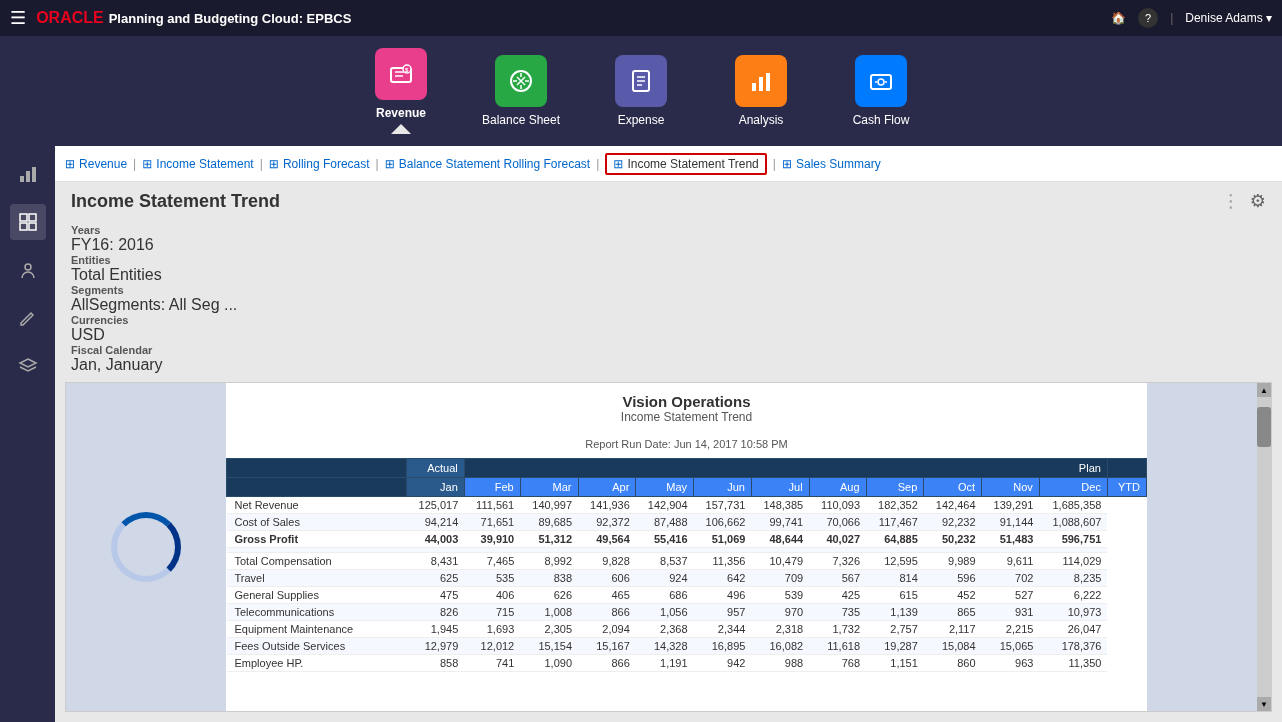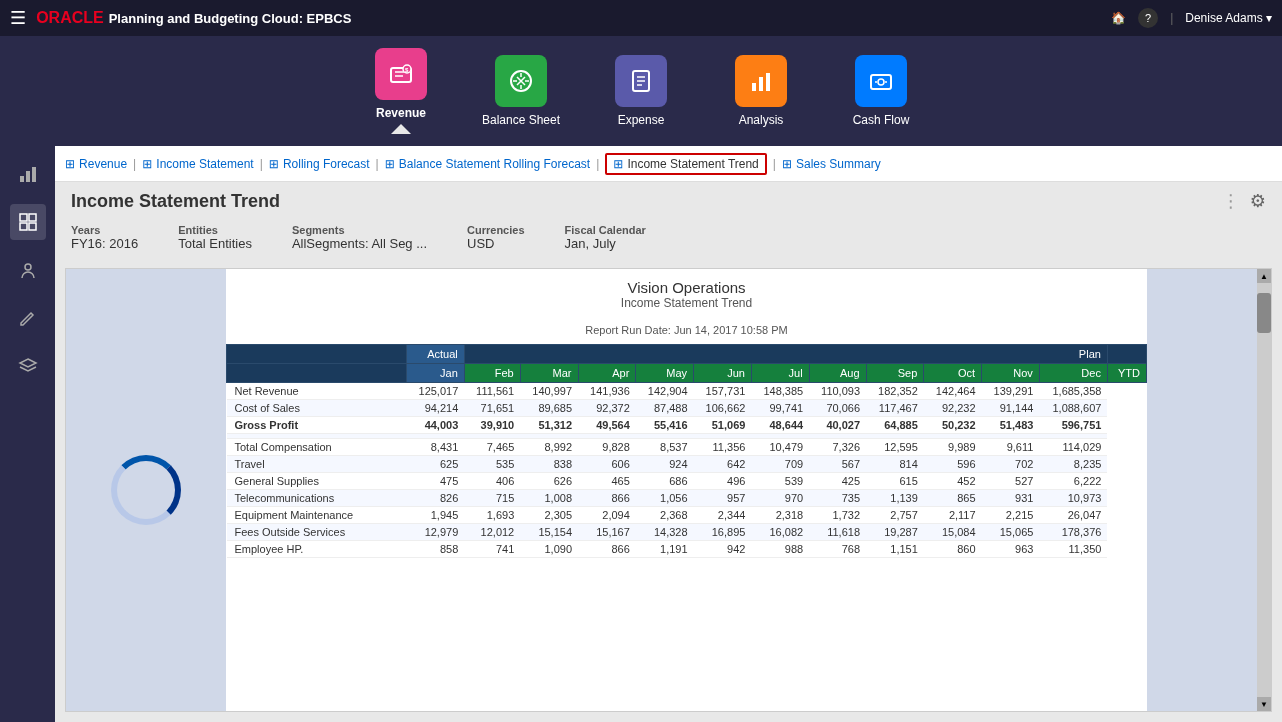--- a/index.html
+++ b/index.html
@@ -158,27 +158,27 @@
     .page-title {
       font-size: 18px;
       font-weight: bold;
       color: #333;
     }
     .gear-icon { font-size: 18px; color: #666; cursor: pointer; }
 
     
     .filter-bar {
       background: #e8e8e8;
-      padding: 4px 16px 17px;
-      display: flex;
-      gap: 40px;
+      padding: 4px 16px 8px;
+      display: flex;
+      flex-direction: column;
     }
     .filter-item { display: flex; flex-direction: column; }
     .filter-label { font-size: 11px; color: #555; font-weight: bold; }
-    .filter-value { font-size: 13px; color: #333; }
+    .filter-value { font-size: 16px; color: #333; }
 
     
     .table-wrapper {
       flex: 1;
       margin: 0 10px 10px;
       background: white;
       border: 1px solid #ccc;
       overflow: hidden;
       position: relative;
       display: flex;
@@ -195,32 +195,32 @@
       overflow: hidden;
       display: flex;
       flex-direction: column;
     }
 
     
     .report-header {
       text-align: center;
       padding: 10px 0 8px;
     }
-    .report-title { font-size: 15px; font-weight: normal; color: #333; }
+    .report-title { font-size: 15px; font-weight: bold; color: #333; }
     .report-subtitle { font-size: 12px; color: #555; }
     .report-date { font-size: 11px; color: #555; margin-top: 14px; }
 
     
     .data-table {
       width: 100%;
       border-collapse: collapse;
       font-size: 11px;
     }
     .data-table th {
-      background: #15803d;
+      background: #3b82f6;
       color: white;
       padding: 3px 6px;
       text-align: right;
       font-weight: normal;
       border: 1px solid #2a4a6c;
     }
     .data-table th.left-align { text-align: left; }
     .data-table td {
       padding: 2px 6px;
       text-align: right;
@@ -430,21 +430,21 @@
         <div class="filter-item">
           <span class="filter-label">Segments</span>
           <span class="filter-value">AllSegments: All Seg ...</span>
         </div>
         <div class="filter-item">
           <span class="filter-label">Currencies</span>
           <span class="filter-value">USD</span>
         </div>
         <div class="filter-item">
           <span class="filter-label">Fiscal Calendar</span>
-          <span class="filter-value">Jan, July</span>
+          <span class="filter-value">Jan, January</span>
         </div>
       </div>
 
       <div class="table-wrapper">
 
         <div class="left-stub">
 
           <div style="display:flex;align-items:center;justify-content:center;height:100%;">
             <div style="width:70px;height:70px;border:6px solid #b8c8e8;border-top:6px solid #0055aa;border-right:6px solid #003388;border-radius:50%;position:relative;">
               

